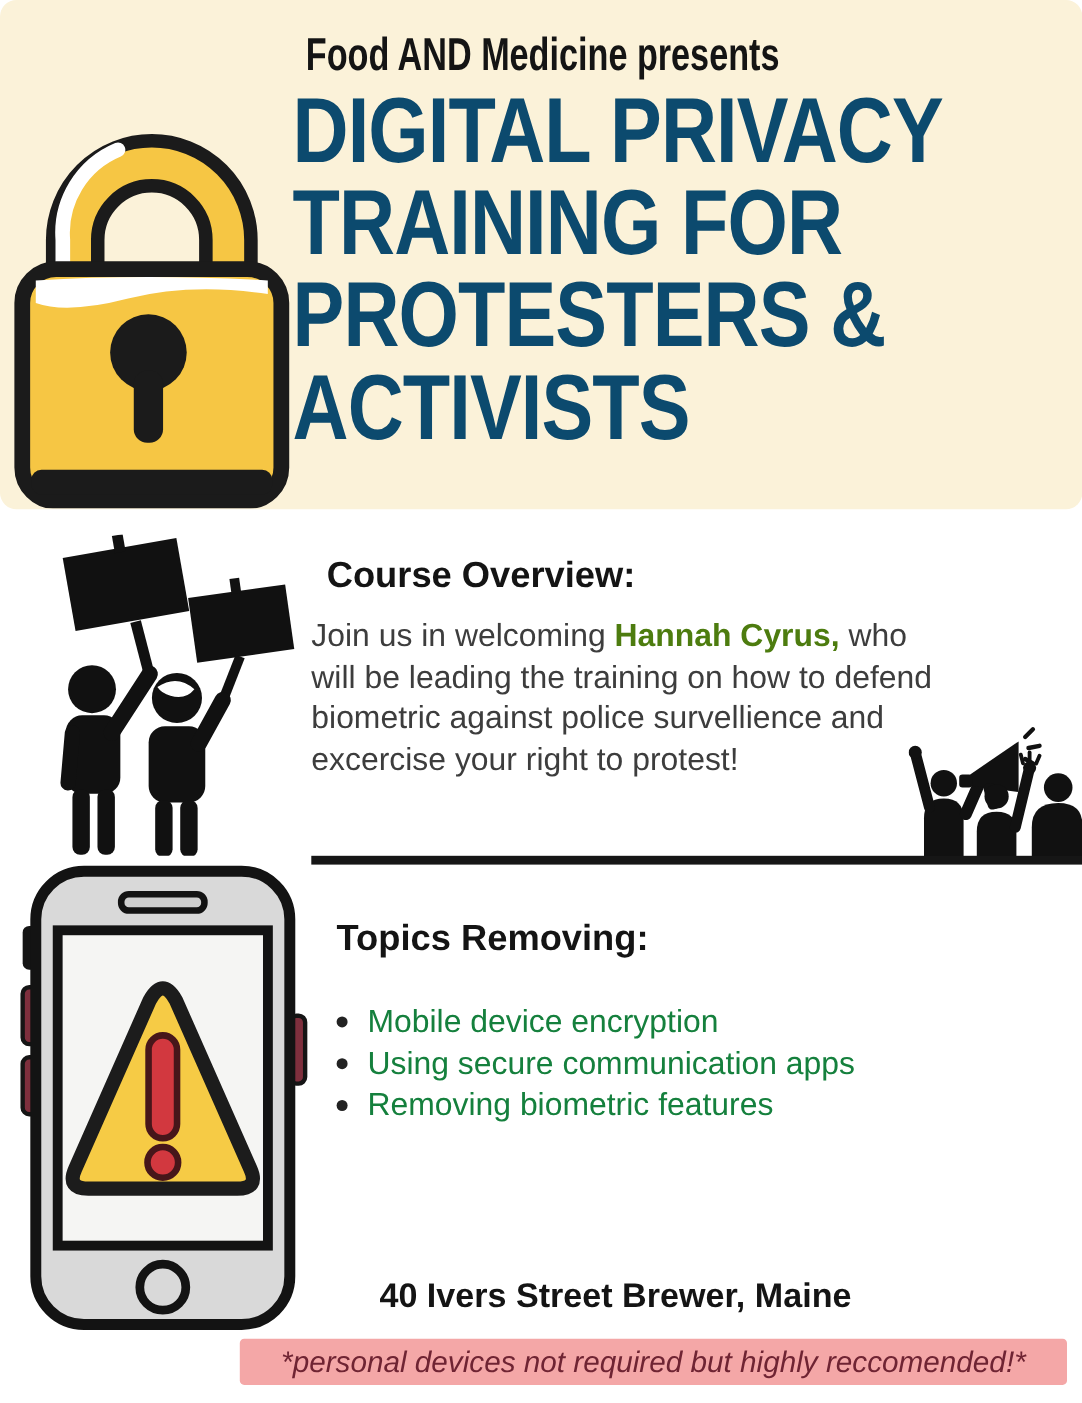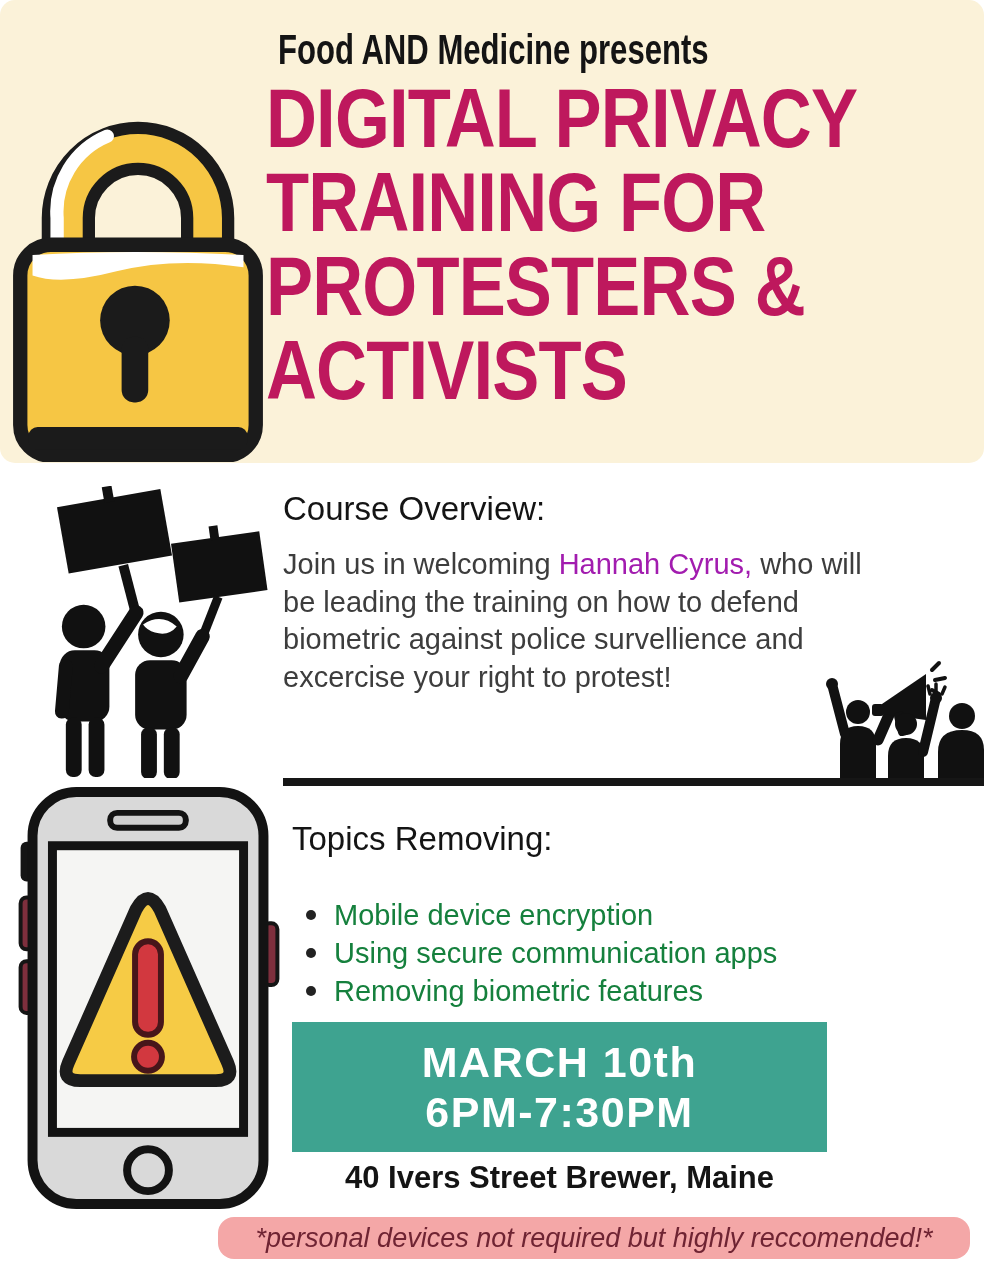--- a/index.html
+++ b/index.html
@@ -19,39 +19,39 @@
   .lock-wrap{position:absolute;left:10px;top:52px;width:256px;height:410px;}
   .presents{
     position:absolute;left:278px;top:26px;
     font-size:42px;font-weight:700;color:#141414;
     white-space:nowrap;
     transform:scaleX(0.74);transform-origin:left top;
     letter-spacing:0px;
   }
   .title{
     position:absolute;left:266px;top:76px;
-    color:#be185d;
+    color:#0c4a6e;
   }
   .title-line{
     font-size:84px;font-weight:900;line-height:84px;
     letter-spacing:-1px;white-space:nowrap;
     transform:scaleX(0.84);transform-origin:left top;
   }
   
   .protesters-wrap{position:absolute;left:22px;top:486px;width:252px;height:292px;}
   .course-col{position:absolute;left:283px;top:490px;width:585px;}
   .section-heading{
-    font-size:33px;font-weight:400;color:#141414;letter-spacing:0px;
-    margin:0;
+    font-size:33px;font-weight:700;color:#141414;letter-spacing:0px;
+    margin:14px;
   }
   .course-para{
     margin-top:18px;
     font-size:29px;line-height:37.5px;color:#3d3d3d;font-weight:400;
   }
-  .course-para .bold{font-weight:400;color:#a21caf;margin-top:48px;}
+  .course-para .bold{font-weight:700;color:#4d7c0f;margin-top:48px;}
   .crowd-wrap{position:absolute;left:826px;top:660px;width:158px;height:124px;}
   .rule{
     position:absolute;left:283px;top:778px;width:701px;height:8px;
     background:#161616;
   }
   
   .phone-wrap{position:absolute;left:18px;top:786px;width:262px;height:430px;}
   .topics-col{position:absolute;left:292px;top:820px;width:540px;}
   .topics-list{
     list-style:none;margin:38px 0 0 0;padding:0;
@@ -73,21 +73,21 @@
     color:#ffffff;font-size:43px;font-weight:900;line-height:50px;
     letter-spacing:1.5px;white-space:nowrap;
   }
   .address{
     position:absolute;left:292px;top:1160px;width:535px;
     text-align:center;
     font-size:31px;font-weight:800;color:#141414;white-space:nowrap;
   }
   .note-pill{
     position:absolute;left:218px;top:1217px;width:752px;height:42px;
-    background:#F4A7A7;border-radius:16px;
+    background:#F4A7A7;border-radius:4px;
     display:flex;align-items:center;justify-content:center;
   }
   .note-text{
     font-size:27px;font-style:italic;color:#6F2433;font-weight:400;
     white-space:nowrap;letter-spacing:0px;
   }
   svg{display:block;}
 </style>
 </head>
 <body>
@@ -216,24 +216,20 @@
 
   <div class="topics-col">
     <h2 class="section-heading">Topics Removing:</h2>
     <ul class="topics-list">
       <li><span class="dot"></span><span>Mobile device encryption</span></li>
       <li><span class="dot"></span><span>Using secure communication apps</span></li>
       <li><span class="dot"></span><span>Removing biometric features</span></li>
     </ul>
   </div>
 
-  <div class="date-box">
-    <div class="date-line">MARCH 10th</div>
-    <div class="date-line">6PM-7:30PM</div>
-  </div>
 
   <div class="address">40 Ivers Street Brewer, Maine</div>
 
   <div class="note-pill">
     <span class="note-text">*personal devices not required but highly reccomended!*</span>
   </div>
 
 </div>
 
 </body></html>

